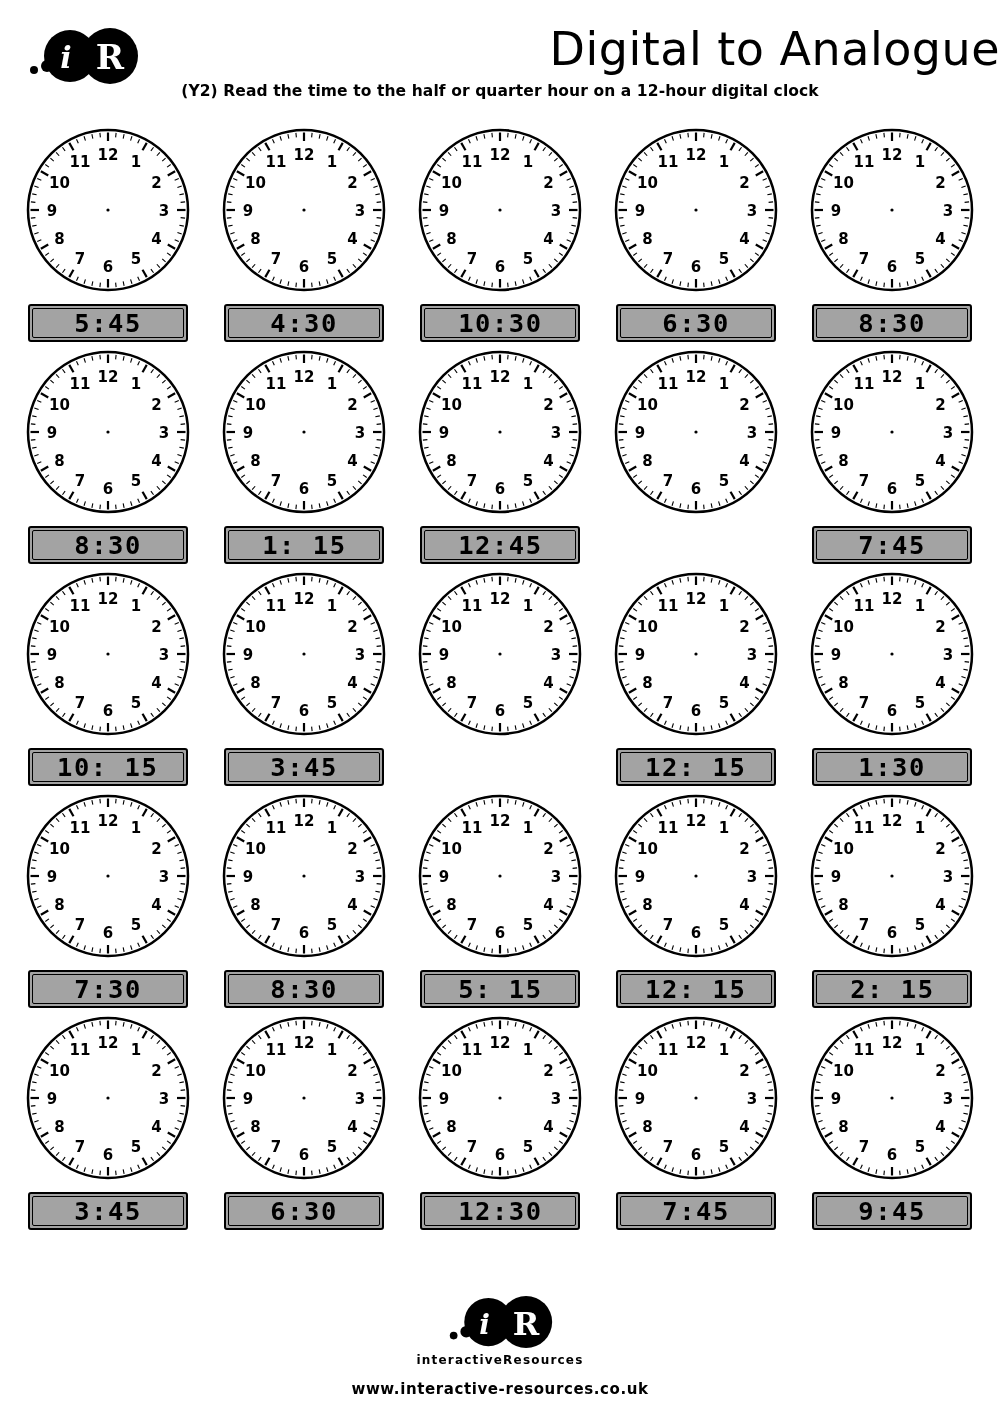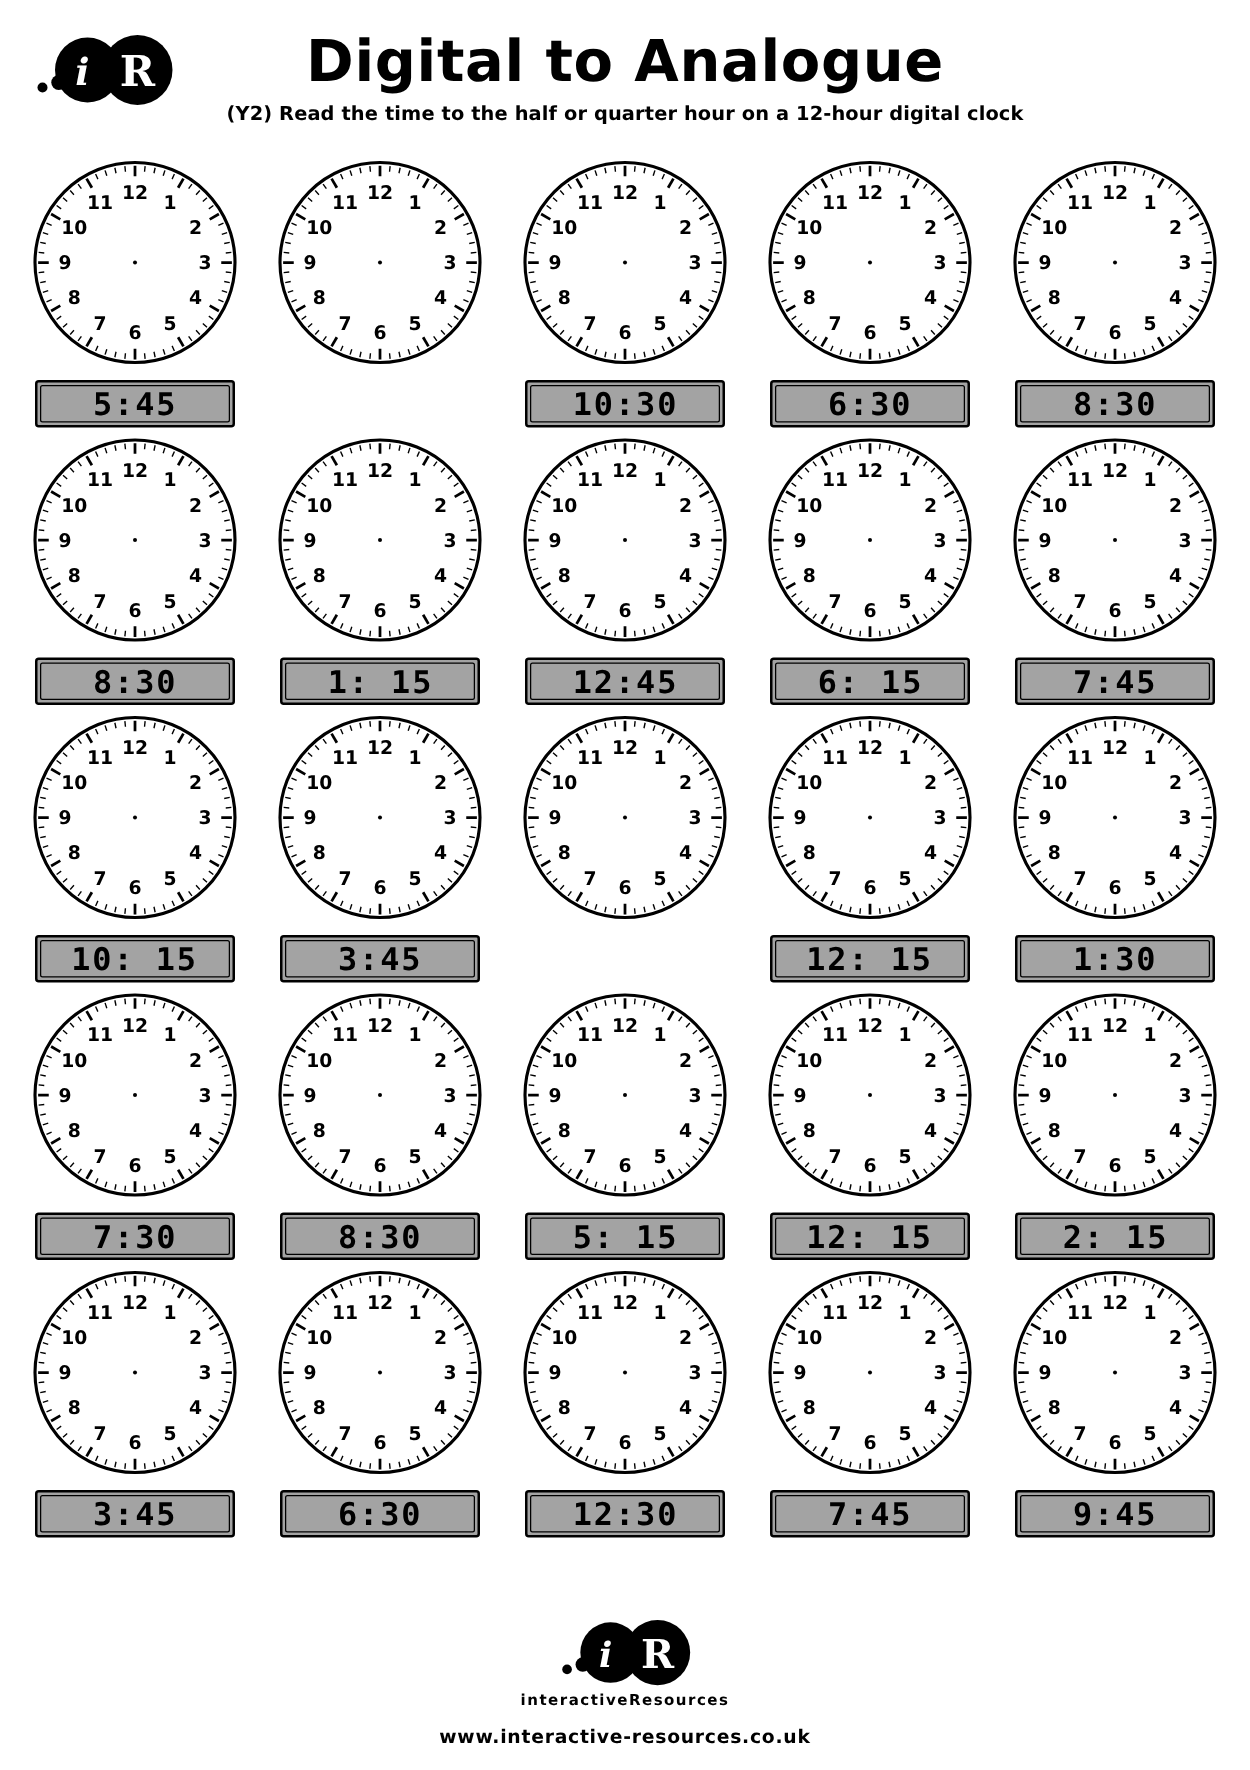--- a/index.html
+++ b/index.html
@@ -22,23 +22,23 @@
     height: 120px;
   }
   .logo-top {
     position: absolute;
     left: 22px;
     top: 26px;
     width: 120px;
     height: 60px;
   }
   .page-title {
-    text-align: center;
+    text-align: right;
     font-family: "DejaVu Sans", sans-serif;
-    font-weight: bold;
+    font-weight: normal;
     font-size: 46px;
     letter-spacing: 0.5px;
     padding-top: 26px;
     line-height: 1;
   }
   .page-subtitle {
     text-align: center;
     font-family: "DejaVu Sans", sans-serif;
     font-weight: bold;
     font-size: 15.5px;
@@ -297,20 +297,25 @@
             <text x="134.50" y="119.50" text-anchor="middle" font-family="DejaVu Sans, sans-serif" font-size="15" font-weight="bold" fill="#000">4</text>
             <text x="114.00" y="140.00" text-anchor="middle" font-family="DejaVu Sans, sans-serif" font-size="15" font-weight="bold" fill="#000">5</text>
             <text x="86.00" y="147.50" text-anchor="middle" font-family="DejaVu Sans, sans-serif" font-size="15" font-weight="bold" fill="#000">6</text>
             <text x="58.00" y="140.00" text-anchor="middle" font-family="DejaVu Sans, sans-serif" font-size="15" font-weight="bold" fill="#000">7</text>
             <text x="37.50" y="119.50" text-anchor="middle" font-family="DejaVu Sans, sans-serif" font-size="15" font-weight="bold" fill="#000">8</text>
             <text x="30.00" y="91.50" text-anchor="middle" font-family="DejaVu Sans, sans-serif" font-size="15" font-weight="bold" fill="#000">9</text>
             <text x="37.50" y="63.50" text-anchor="middle" font-family="DejaVu Sans, sans-serif" font-size="15" font-weight="bold" fill="#000">10</text>
             <text x="58.00" y="43.00" text-anchor="middle" font-family="DejaVu Sans, sans-serif" font-size="15" font-weight="bold" fill="#000">11</text>
             <circle cx="86" cy="86" r="1.6" fill="#000"></circle>
           </svg></div>
+        <div class="digital">
+          <div class="digital-inner">
+            <div class="digital-text">4:30</div>
+          </div>
+        </div>
       </div>
       <div class="cell">
         <div class="clock-wrap"><svg viewBox="0 0 172 172" width="172" height="172">
             <circle cx="86" cy="86" r="80" fill="#ffffff" stroke="#000000" stroke-width="2.5"></circle>
             <line x1="86.00" y1="8.50" x2="86.00" y2="17.00" stroke="#000" stroke-width="2.2"></line>
             <line x1="94.10" y1="8.92" x2="93.63" y2="13.40" stroke="#000" stroke-width="1.1"></line>
             <line x1="102.11" y1="10.19" x2="101.18" y2="14.60" stroke="#000" stroke-width="1.1"></line>
             <line x1="109.95" y1="12.29" x2="108.56" y2="16.57" stroke="#000" stroke-width="1.1"></line>
             <line x1="117.52" y1="15.20" x2="115.69" y2="19.31" stroke="#000" stroke-width="1.1"></line>
             <line x1="124.75" y1="18.88" x2="120.50" y2="26.24" stroke="#000" stroke-width="2.2"></line>
@@ -875,25 +880,20 @@
             <text x="134.50" y="119.50" text-anchor="middle" font-family="DejaVu Sans, sans-serif" font-size="15" font-weight="bold" fill="#000">4</text>
             <text x="114.00" y="140.00" text-anchor="middle" font-family="DejaVu Sans, sans-serif" font-size="15" font-weight="bold" fill="#000">5</text>
             <text x="86.00" y="147.50" text-anchor="middle" font-family="DejaVu Sans, sans-serif" font-size="15" font-weight="bold" fill="#000">6</text>
             <text x="58.00" y="140.00" text-anchor="middle" font-family="DejaVu Sans, sans-serif" font-size="15" font-weight="bold" fill="#000">7</text>
             <text x="37.50" y="119.50" text-anchor="middle" font-family="DejaVu Sans, sans-serif" font-size="15" font-weight="bold" fill="#000">8</text>
             <text x="30.00" y="91.50" text-anchor="middle" font-family="DejaVu Sans, sans-serif" font-size="15" font-weight="bold" fill="#000">9</text>
             <text x="37.50" y="63.50" text-anchor="middle" font-family="DejaVu Sans, sans-serif" font-size="15" font-weight="bold" fill="#000">10</text>
             <text x="58.00" y="43.00" text-anchor="middle" font-family="DejaVu Sans, sans-serif" font-size="15" font-weight="bold" fill="#000">11</text>
             <circle cx="86" cy="86" r="1.6" fill="#000"></circle>
           </svg></div>
-        <div class="digital">
-          <div class="digital-inner">
-            <div class="digital-text">6: 15</div>
-          </div>
-        </div>
       </div>
       <div class="cell">
         <div class="clock-wrap"><svg viewBox="0 0 172 172" width="172" height="172">
             <circle cx="86" cy="86" r="80" fill="#ffffff" stroke="#000000" stroke-width="2.5"></circle>
             <line x1="86.00" y1="8.50" x2="86.00" y2="17.00" stroke="#000" stroke-width="2.2"></line>
             <line x1="94.10" y1="8.92" x2="93.63" y2="13.40" stroke="#000" stroke-width="1.1"></line>
             <line x1="102.11" y1="10.19" x2="101.18" y2="14.60" stroke="#000" stroke-width="1.1"></line>
             <line x1="109.95" y1="12.29" x2="108.56" y2="16.57" stroke="#000" stroke-width="1.1"></line>
             <line x1="117.52" y1="15.20" x2="115.69" y2="19.31" stroke="#000" stroke-width="1.1"></line>
             <line x1="124.75" y1="18.88" x2="120.50" y2="26.24" stroke="#000" stroke-width="2.2"></line>

